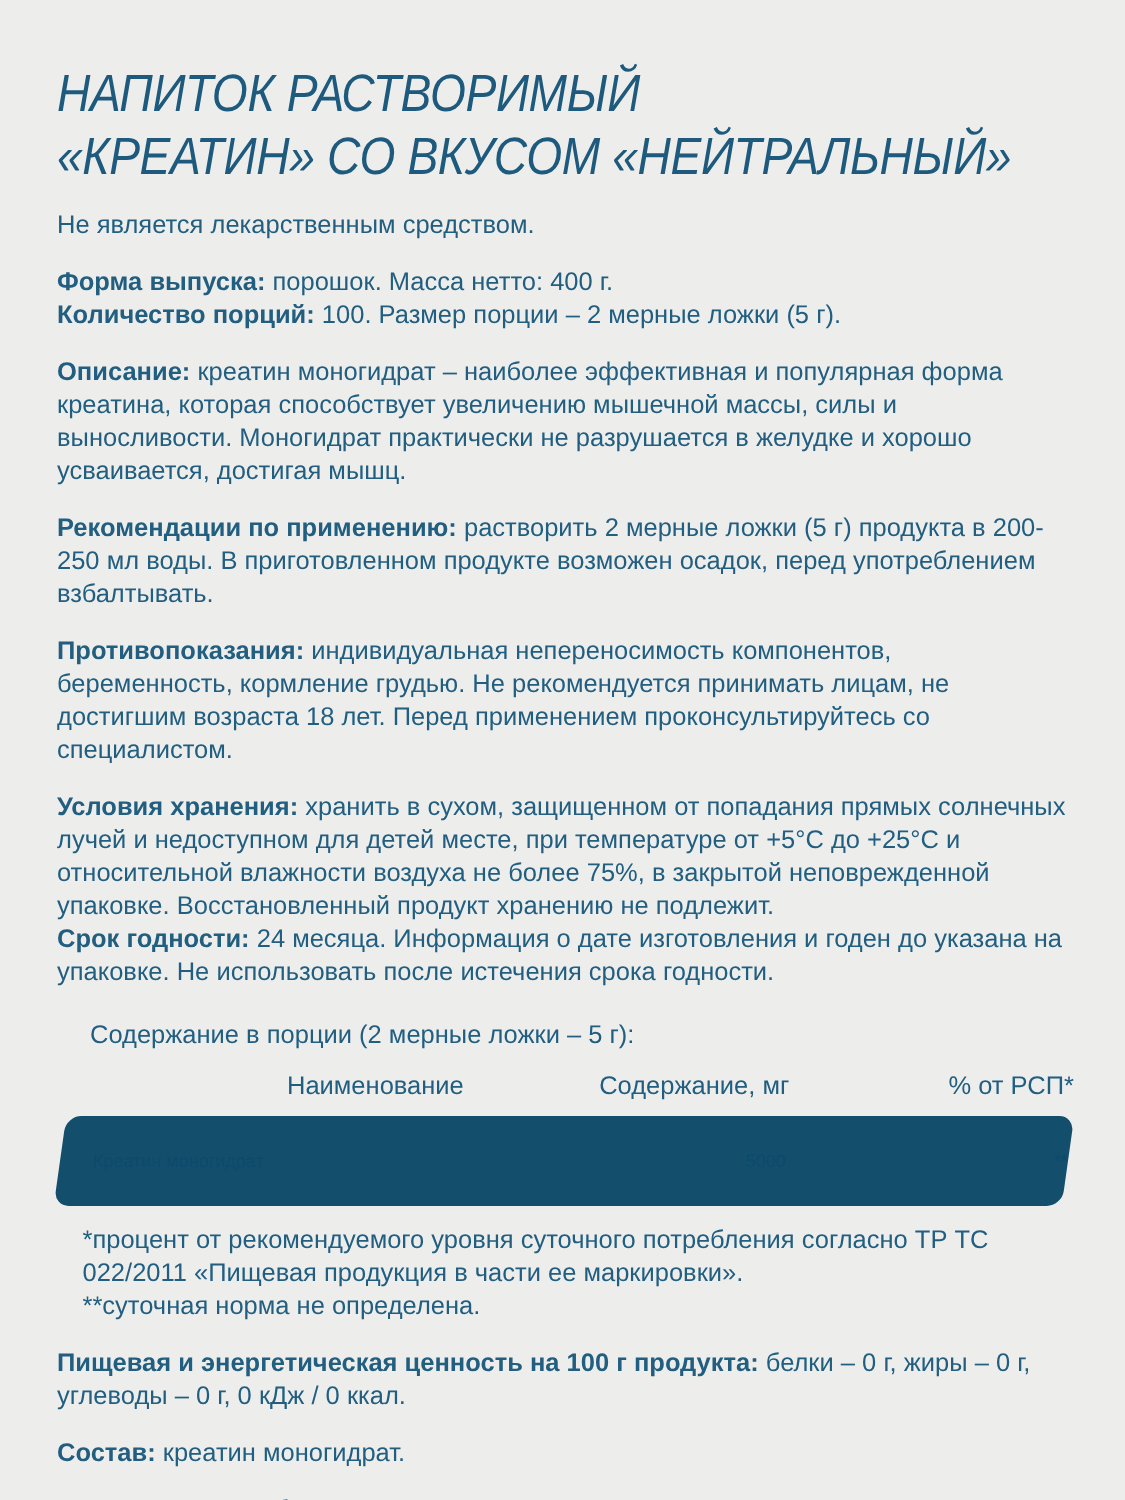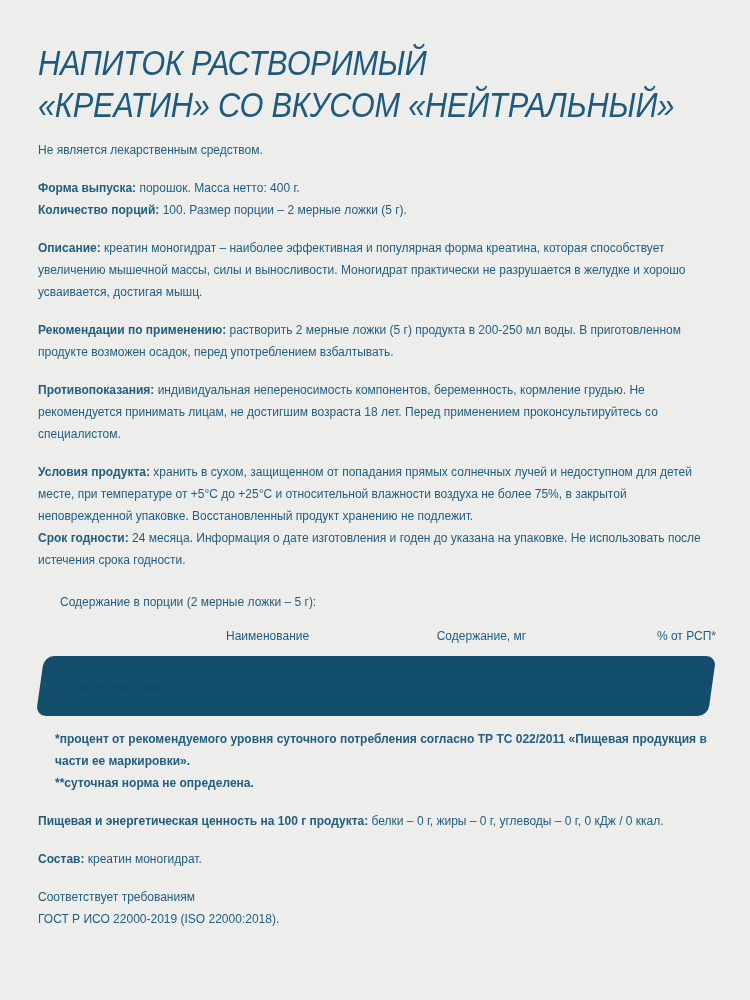--- a/index.html
+++ b/index.html
@@ -15,21 +15,21 @@
   
   .title { margin: 0 0 13px 0; font-weight: normal; font-style: italic; color: #1d5a7d; }
   .title .tline {
     display: block; white-space: nowrap;
     font-size: 35px; line-height: 42px;
     transform: scaleX(0.88); transform-origin: left center;
     letter-spacing: -0.3px;
   }
 
   
-  p { margin: 0; font-size: 12px; line-height: 22px; }
+  p { margin: 0; font-size: 17px; line-height: 22px; }
   .block { margin: 0 0 16px 0; }
   b { font-weight: bold; }
 
   
   .tbl-caption { margin: 20px 0 12px 22px; }
   .tbl-head {
     display: grid; grid-template-columns: 40% 32% 28%;
     margin-bottom: 9px;
   }
   .tbl-head .c1 { padding-left: 22px; text-align: right; }
@@ -43,21 +43,21 @@
     color: #0c4a6e; font-size: 12px;
   }
   .row-bar::before {
     content: ""; position: absolute; inset: 0;
     background: #134f6c; border-radius: 10px;
     transform: skewX(-8deg);
   }
   .row-bar > div { position: relative; z-index: 1; }
   .row-bar .c1 { padding-left: 22px; }
 
-  .footnotes { margin: 0 0 16px 17px; font-weight: bold; }
+  .footnotes { margin: 0 0 16px 17px; }
 </style>
 </head>
 <body>
 
 <div class="page">
 
   <h1 class="title">
     <span class="tline">НАПИТОК РАСТВОРИМЫЙ</span>
     <span class="tline">«КРЕАТИН» СО ВКУСОМ «НЕЙТРАЛЬНЫЙ»</span>
   </h1>
@@ -77,21 +77,21 @@
 
   <div class="block">
     <p><b>Рекомендации по применению:</b><span> растворить 2 мерные ложки (5 г) продукта в 200-250 мл воды. В приготовленном продукте возможен осадок, перед употреблением взбалтывать.</span></p>
   </div>
 
   <div class="block">
     <p><b>Противопоказания:</b><span> индивидуальная непереносимость компонентов, беременность, кормление грудью. Не рекомендуется принимать лицам, не достигшим возраста 18 лет. Перед применением проконсультируйтесь со специалистом.</span></p>
   </div>
 
   <div class="block">
-    <p><b>Условия продукта:</b><span> хранить в сухом, защищенном от попадания прямых солнечных лучей и недоступном для детей месте, при температуре от +5°С до +25°С и относительной влажности воздуха не более 75%, в закрытой неповрежденной упаковке. Восстановленный продукт хранению не подлежит.</span></p>
+    <p><b>Условия хранения:</b><span> хранить в сухом, защищенном от попадания прямых солнечных лучей и недоступном для детей месте, при температуре от +5°С до +25°С и относительной влажности воздуха не более 75%, в закрытой неповрежденной упаковке. Восстановленный продукт хранению не подлежит.</span></p>
     <p><b>Срок годности:</b><span> 24 месяца. Информация о дате изготовления и годен до указана на упаковке. Не использовать после истечения срока годности.</span></p>
   </div>
 
   <p class="tbl-caption">Содержание в порции (2 мерные ложки – 5 г):</p>
 
   <div class="tbl-head">
     <p class="c1">Наименование</p>
     <p class="c2">Содержание, мг</p>
     <p class="c3">% от РСП*</p>
   </div>

